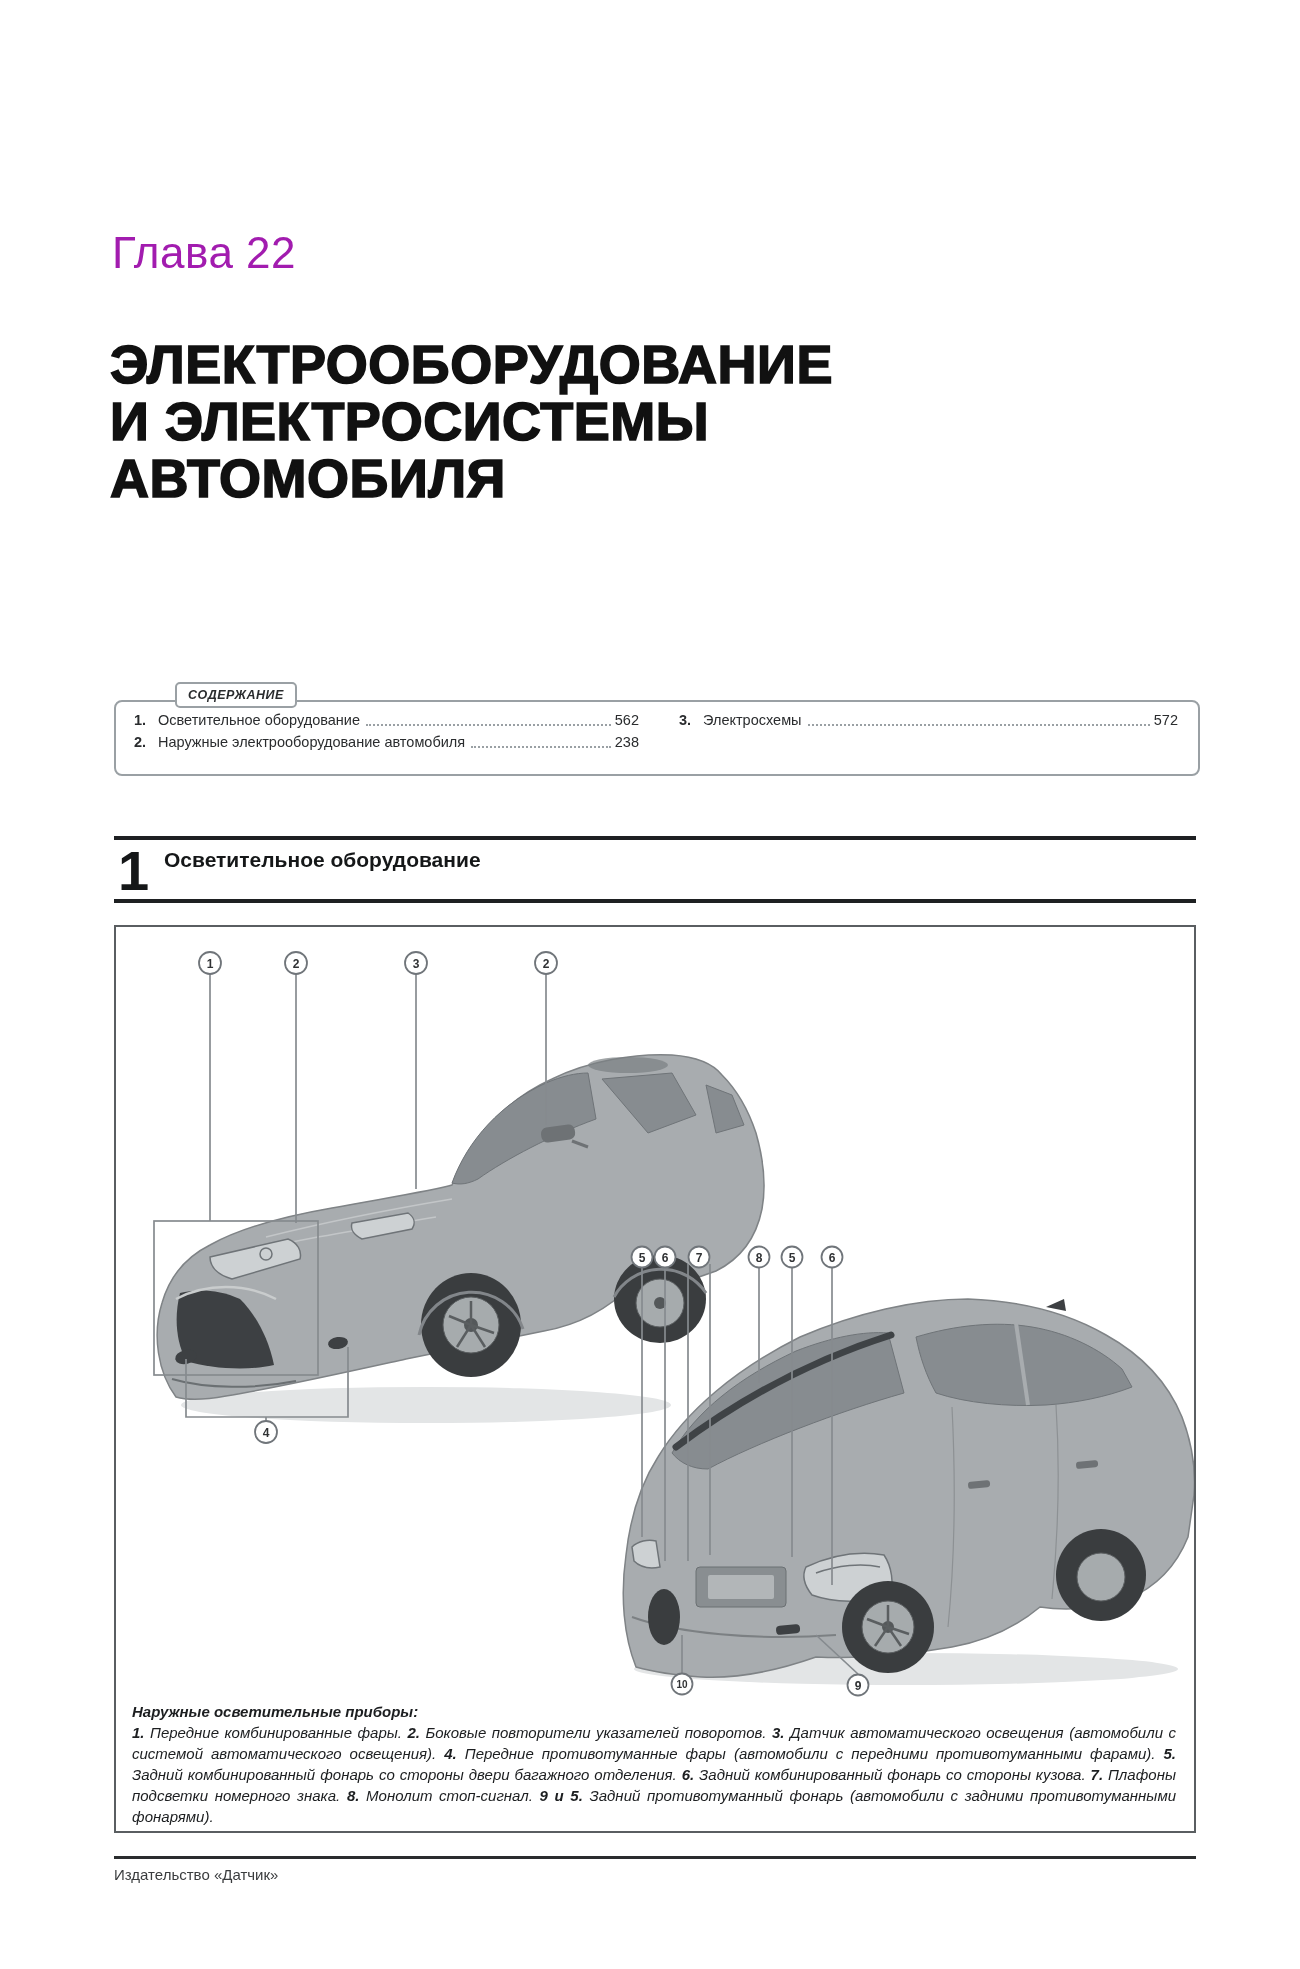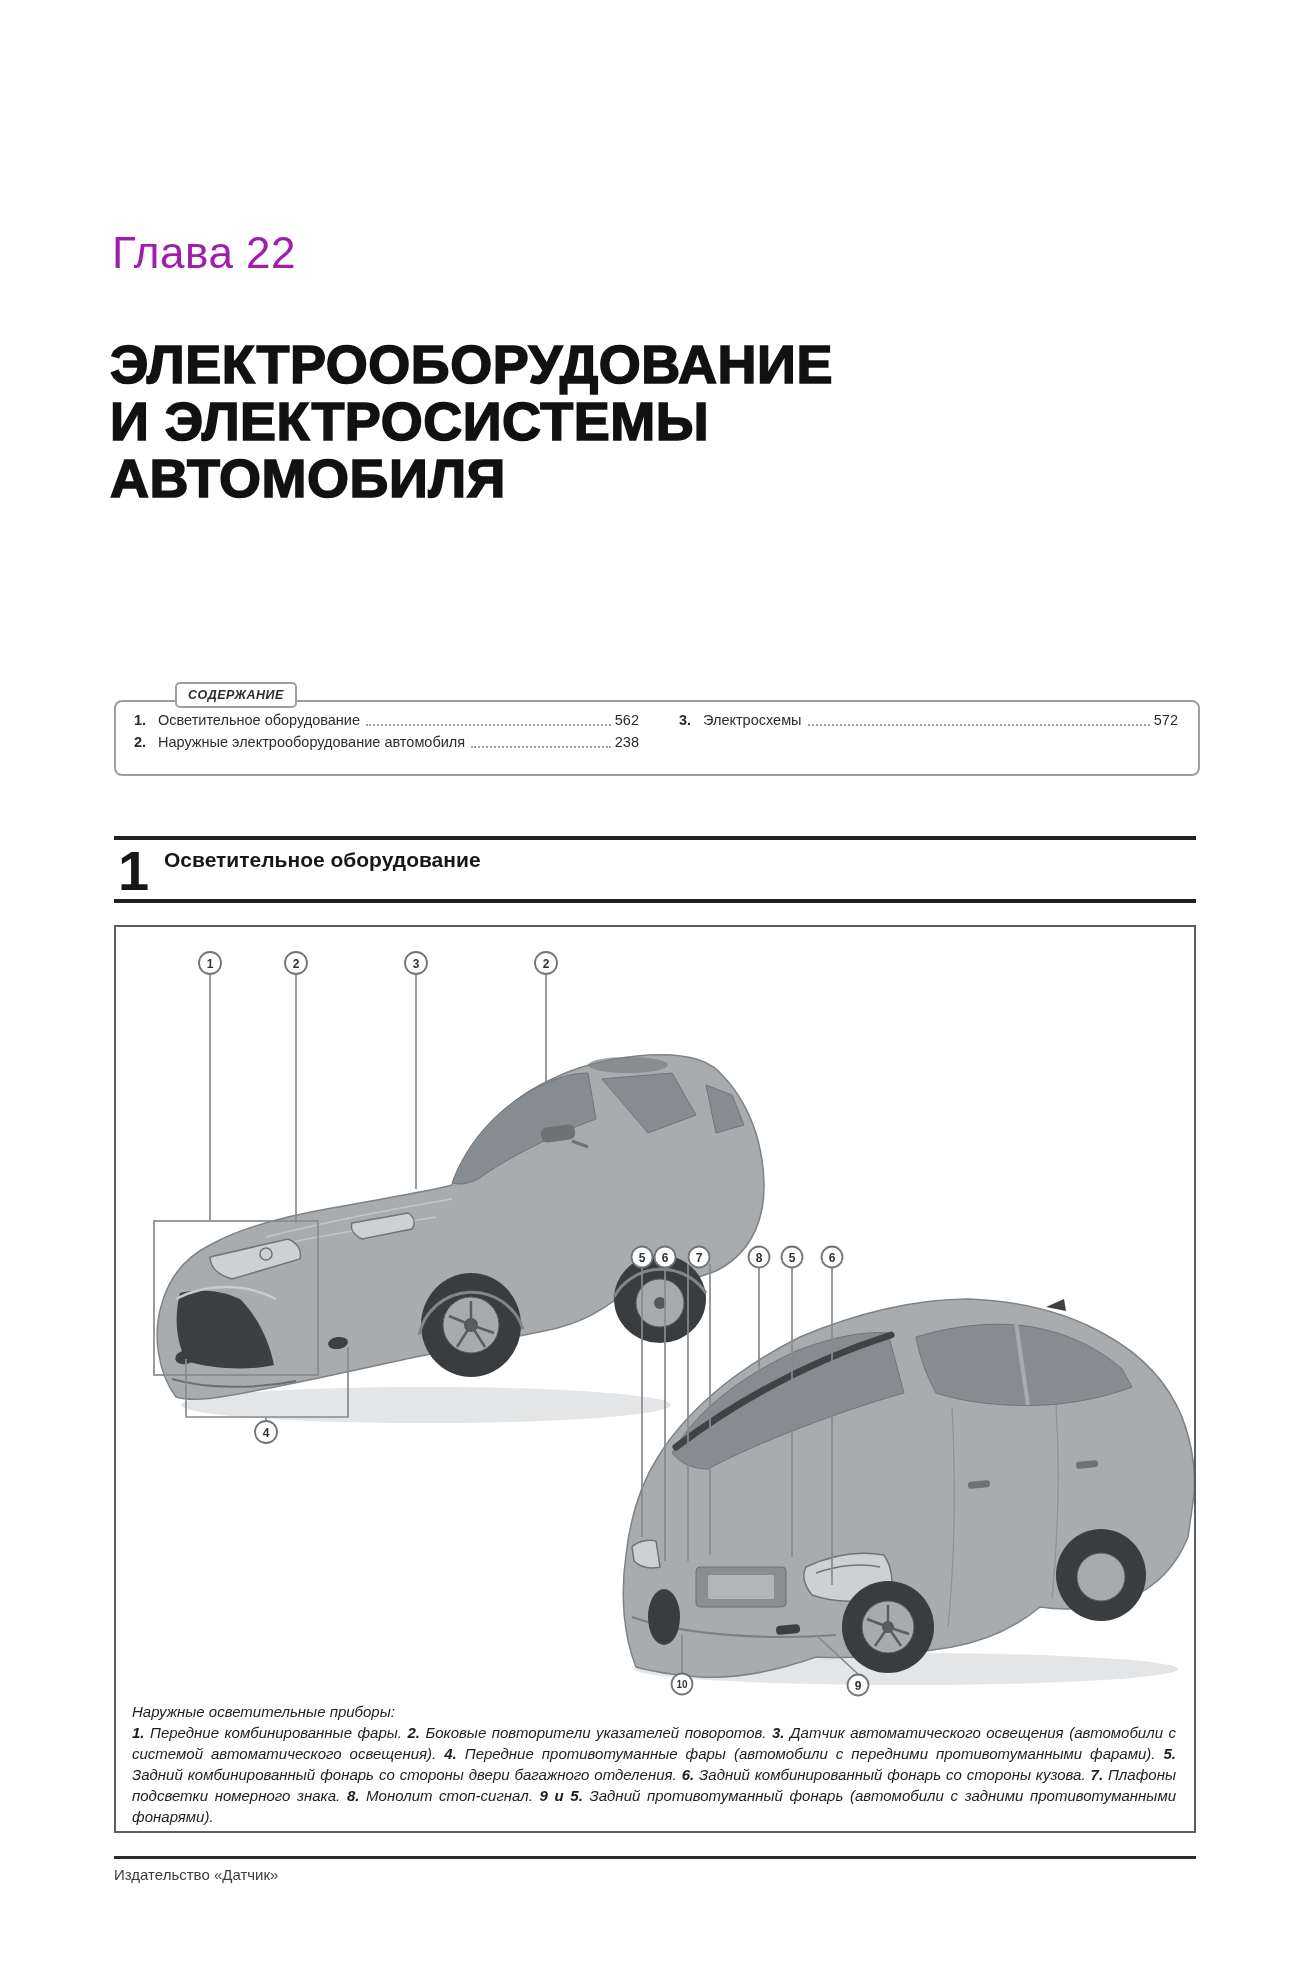--- a/index.html
+++ b/index.html
@@ -29,21 +29,21 @@
   
   .rule{left:114px;width:1082px;height:4px;background:#1e2022;}
   .sec-num{left:118px;top:843px;font-size:56px;font-weight:bold;line-height:56px;color:#151718;}
   .sec-title{left:164px;top:848px;font-size:21px;font-weight:bold;color:#151718;}
 
   
   .fig-box{left:114px;top:925px;width:1078px;height:904px;border:2px solid #5a5e61;background:#fff;}
   .fig-box svg{position:absolute;left:0;top:0;}
   .caption{position:absolute;left:16px;top:774px;width:1044px;font-size:15px;line-height:21px;
            font-style:italic;color:#1c1e20;text-align:justify;}
-  .cap-intro{display:block;font-weight:normal;}
+  .cap-intro{display:block;font-weight:bold;}
   .cap-num{font-weight:bold;}
 
   .foot-rule{left:114px;top:1856px;width:1082px;height:3px;background:#2a2c2e;}
   .footer{left:114px;top:1866px;font-size:15px;color:#3a3c3e;}
 
   
   .body-fill{fill:#a8acaf;stroke:#7f8386;stroke-width:1.5;}
   .glass{fill:#878c90;stroke:#6f7478;stroke-width:1;}
   .lamp{fill:#cdd1d3;stroke:#6f7478;stroke-width:1.5;}
   .dark{fill:#3d4043;}

